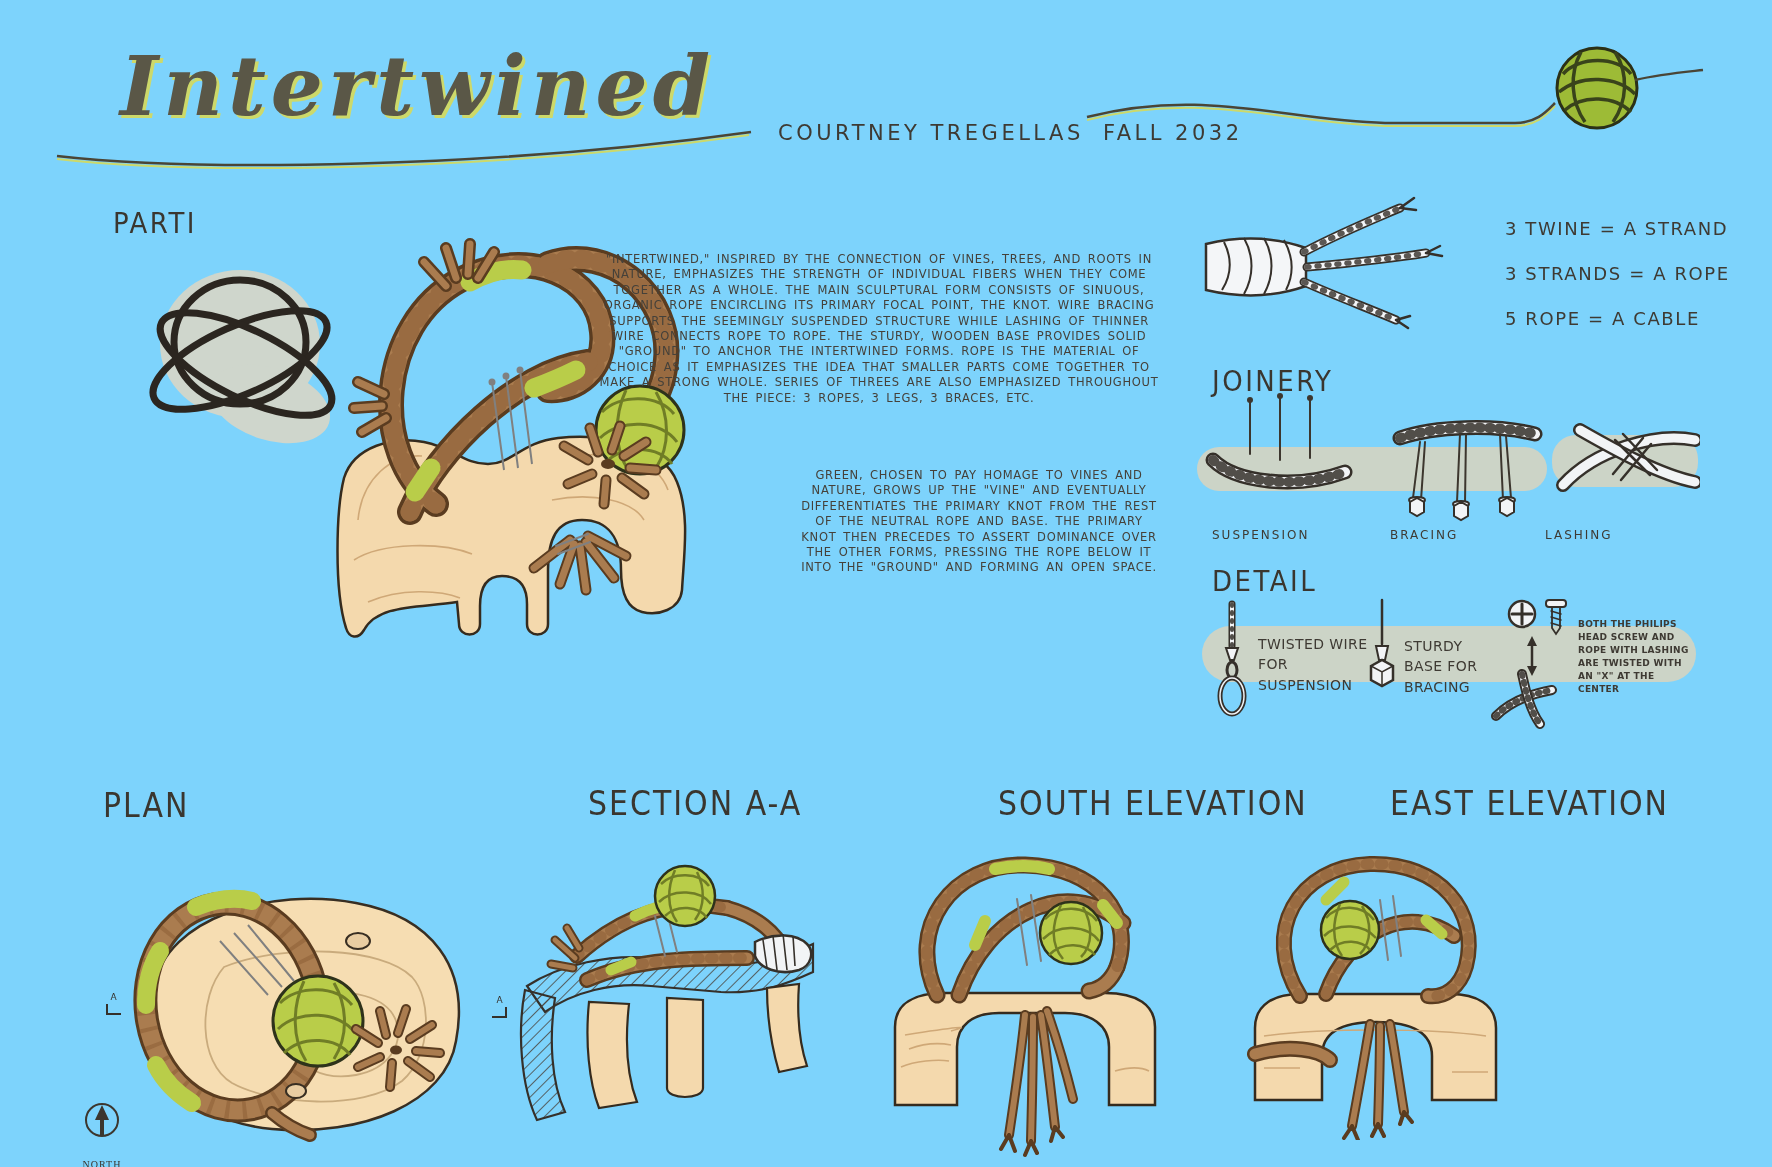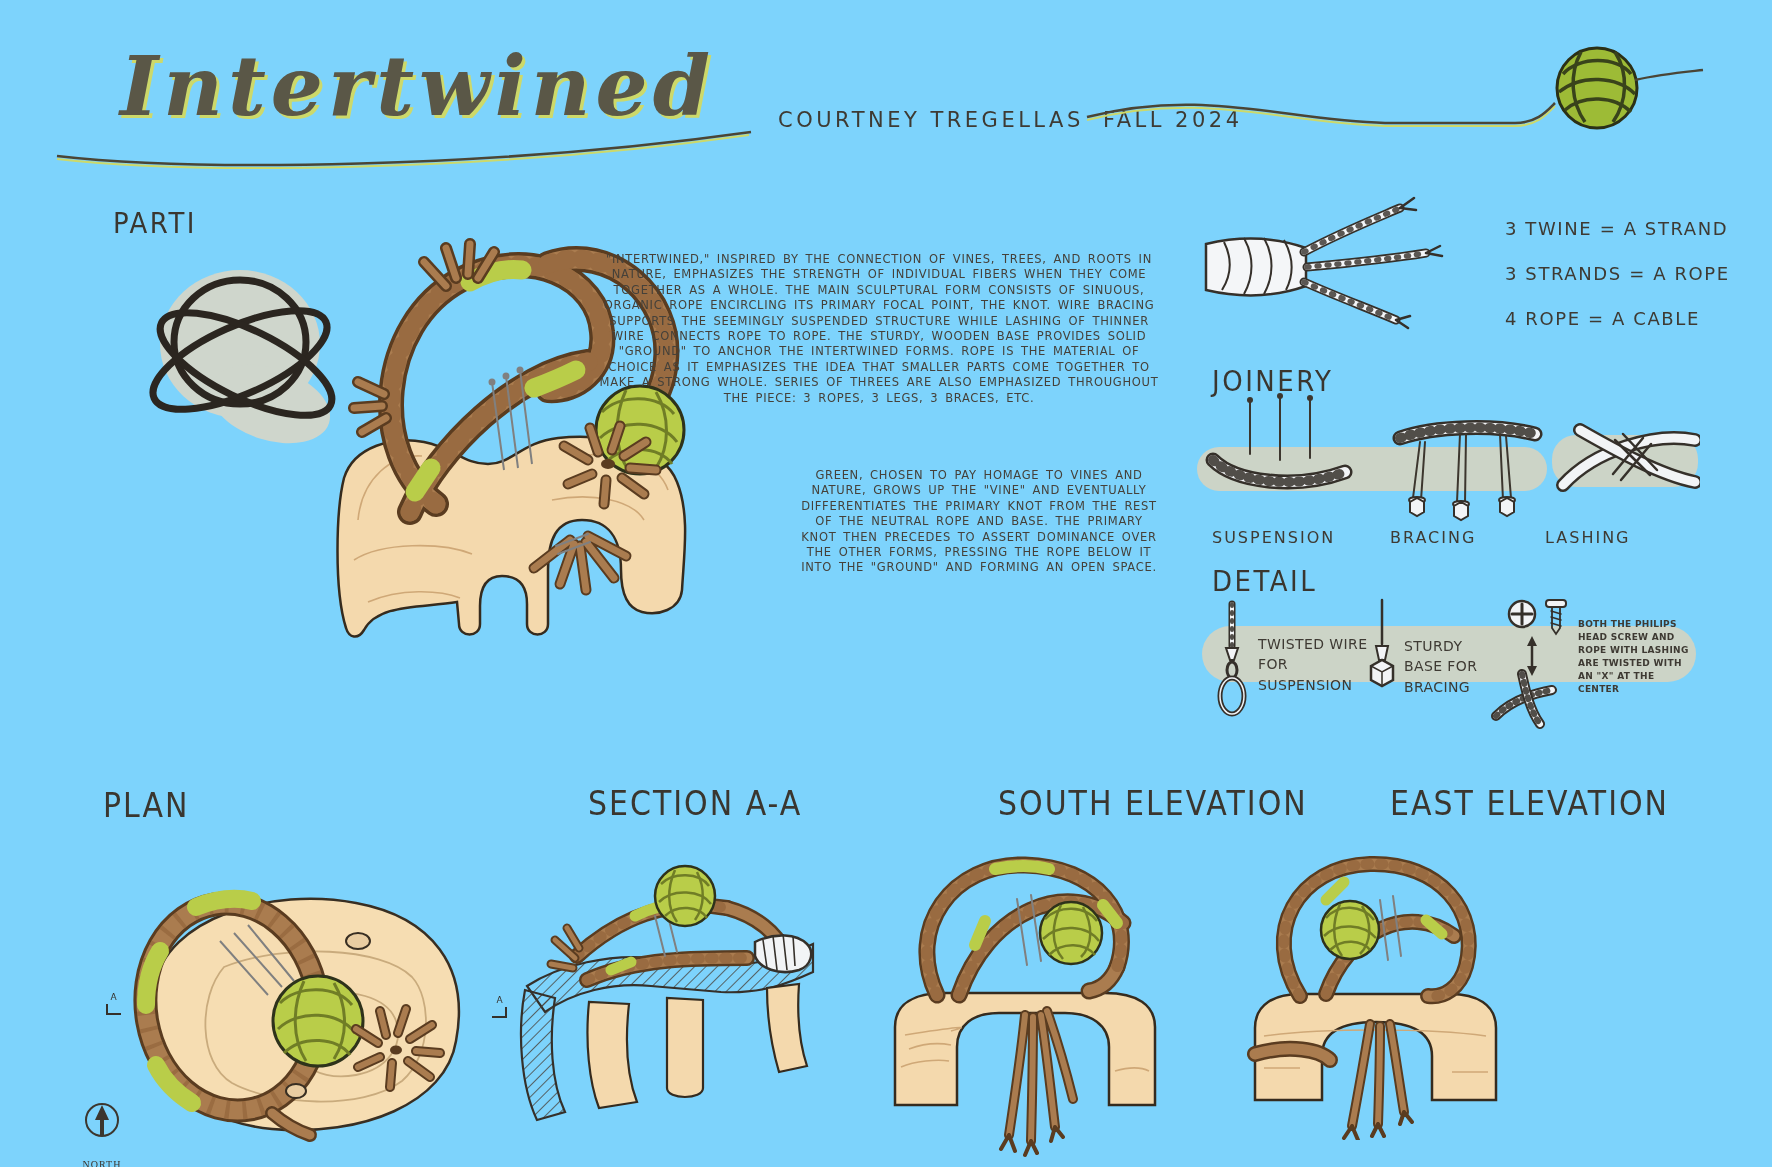--- a/index.html
+++ b/index.html
@@ -1,46 +1,46 @@
 <!DOCTYPE html>
 <html><head>
 <meta charset="utf-8">
 <style>
   html,body{margin:0;padding:0;background:#dfe3e8;}
   .sheet{position:relative;width:1772px;height:1167px;background:#7dd3fc;overflow:hidden;
          font-family:"DejaVu Sans",sans-serif;color:#44403a;}
   .abs{position:absolute;}
   .title{font-family:"DejaVu Serif",serif;font-style:italic;font-weight:700;font-size:82px;
          color:#5a5747;letter-spacing:5px;text-shadow:3px 3px 0 #cdd96a;}
-  .byline{font-size:21px;letter-spacing:3.5px;color:#3e3a33;}
+  .byline{font-size:21px;letter-spacing:3.5px;color:#3e3a33;margin-top:13px;}
   .heading{font-size:26px;letter-spacing:2.5px;color:#3a362f;transform:scaleY(1.12);transform-origin:left top;}
   .heading-lg{font-size:30px;letter-spacing:2px;color:#3a362f;transform:scaleY(1.12);transform-origin:left top;}
   .para{font-size:11.5px;line-height:1.34;letter-spacing:.7px;word-spacing:2.5px;text-align:center;color:#45413a;}
   .para-left{font-size:13px;line-height:1.38;letter-spacing:.9px;color:#45413a;}
   .legend-line{font-size:18px;letter-spacing:1.6px;color:#3e3a33;margin-bottom:24px;}
-  .joinery-label{font-size:16px;letter-spacing:2px;color:#3e3a33;}
+  .joinery-label{font-size:12px;letter-spacing:2px;color:#3e3a33;}
   .small-note{font-size:14px;line-height:1.45;letter-spacing:.4px;color:#3e3a33;}
   .tiny-note{font-size:9px;line-height:1.45;letter-spacing:.3px;color:#3e3a33;font-weight:bold;}
   .amark{font-size:9px;color:#35302a;line-height:1;}
   svg{display:block;}
 </style>
 </head>
 <body>
 
 <div class="sheet">
 
   <div class="abs title" style="left:120px;top:38px;">Intertwined</div>
 
   <svg class="abs" style="left:55px;top:128px;" width="700" height="48">
     <path d="M2,31 C140,47 440,43 694,7" stroke="#cdd96a" stroke-width="2" fill="none"></path>
     <path d="M2,28 C140,44 440,40 696,4" stroke="#4a4536" stroke-width="2.5" fill="none"></path>
   </svg>
 
   <div class="abs byline" style="left:778px;top:108px;">COURTNEY TREGELLAS</div>
-  <div class="abs byline" style="left:1103px;top:108px;">FALL 2024</div>
+  <div class="abs byline" style="left:1103px;top:108px;">FALL 2032</div>
 
   <svg class="abs" style="left:1085px;top:30px;" width="640" height="110">
     <path d="M2,90 C120,60 200,94 300,96 L430,96 C452,96 462,84 470,76" stroke="#cdd96a" stroke-width="2" fill="none"></path>
     <path d="M2,87 C120,57 200,91 300,93 L430,93 C452,93 462,81 470,73" stroke="#4a4536" stroke-width="2.5" fill="none"></path>
     <g>
       <circle cx="512" cy="58" r="40" fill="#9dbb36" stroke="#2b3017" stroke-width="3"></circle>
       <g stroke="#39431b" stroke-width="3.5" fill="none">
         <path d="M478,44 C494,26 532,26 546,44"></path>
         <path d="M474,62 C496,44 532,46 550,64"></path>
         <path d="M480,80 C498,64 530,66 546,82"></path>
@@ -164,21 +164,21 @@
         </g>
       <g stroke="#35302a" stroke-width="2.5">
           <path d="M200,18 L214,8 M200,18 L216,20 M226,63 L240,56 M226,63 L242,66 M196,130 L210,126 M196,130 L208,138"></path>
         </g>
     </g>
   </svg>
 
   <div class="abs" style="left:1505px;top:218px;">
     <div class="legend-line">3 TWINE  =  A STRAND</div>
     <div class="legend-line">3 STRANDS  =  A ROPE</div>
-    <div class="legend-line">4 ROPE  =  A CABLE</div>
+    <div class="legend-line">5 ROPE  =  A CABLE</div>
   </div>
 
   <div class="abs heading" style="left:1212px;top:364px;">JOINERY</div>
 
   <svg class="abs" style="left:1195px;top:390px;" width="505" height="135">
     <rect x="2" y="57" width="350" height="44" rx="22" fill="#ccd4c7"></rect>
     <rect x="357" y="45" width="146" height="52" rx="24" fill="#ccd4c7"></rect>
 
     <g fill="none" stroke-linecap="round">
       <path d="M55,64 L55,12 M85,70 L85,8 M115,68 L115,10" stroke="#3c362e" stroke-width="2"></path>

